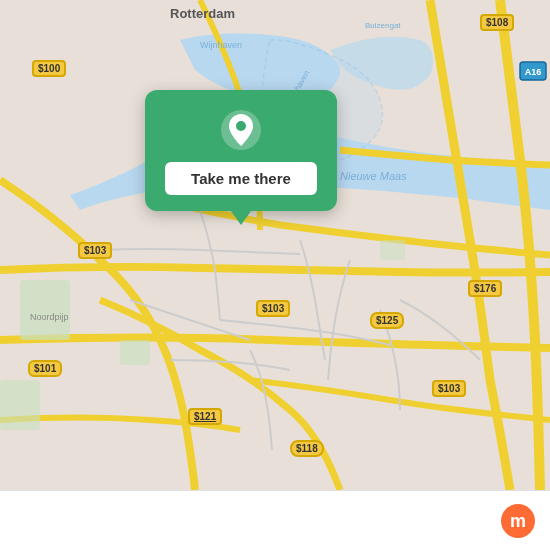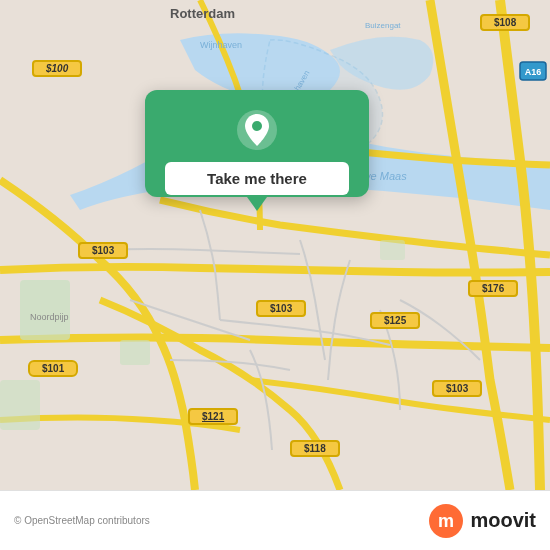--- a/index.html
+++ b/index.html
@@ -24,27 +24,27 @@
       position: absolute;
       top: 0; left: 0;
       width: 100%; height: 100%;
     }
 
     
     .popup-card {
       position: absolute;
       top: 90px;
       left: 145px;
-      width: 224px;
+      width: 192px;
       background: #3aaa6e;
       border-radius: 12px;
       display: flex;
       flex-direction: column;
       align-items: center;
-      padding: 18px 20px 2px 20px;
+      padding: 18px 20px 16px 20px;
       box-shadow: 0 4px 16px rgba(0,0,0,0.25);
       z-index: 10;
     }
 
     .popup-card::after {
       content: '';
       position: absolute;
       bottom: -14px;
       left: 50%;
       transform: translateX(-50%);
@@ -120,21 +120,21 @@
 
     
     .road-badge {
       position: absolute;
       background: #f5c842;
       border: 2px solid #d4a800;
       border-radius: 4px;
       font-size: 10px;
       font-weight: bold;
       color: #333;
-      padding: 1px 12px;
+      padding: 1px 4px;
       z-index: 5;
     }
   </style>
 </head>
 <body>
 
 <div id="map-container">
 
   <svg class="map-bg" viewBox="0 0 550 490" xmlns="http://www.w3.org/2000/svg">
 
@@ -197,47 +197,45 @@
     <text x="365" y="28" font-size="8" fill="#7ab0d8" font-family="Arial">Buizengat</text>
 
     <text x="340" y="180" font-size="11" fill="#7ab0d8" font-family="Arial" font-style="italic">Nieuwe Maas</text>
 
     <text x="170" y="18" font-size="13" fill="#555" font-family="Arial" font-weight="bold">Rotterdam</text>
 
     <rect x="520" y="62" width="26" height="18" rx="3" fill="#3399cc" stroke="#1a6699" stroke-width="1.5"></rect>
     <text x="533" y="75" font-size="9" fill="white" font-family="Arial" font-weight="bold" text-anchor="middle">A16</text>
   </svg>
 
-  <div class="road-badge" style="top:60px; left:32px;font-style:italic;">$100</div>
+  <div class="road-badge" style="top:60px; left:32px;">$100</div>
   <div class="road-badge" style="top:14px; left:480px;">$108</div>
   <div class="road-badge" style="top:242px; left:78px;">$103</div>
   <div class="road-badge" style="top:300px; left:256px;">$103</div>
   <div class="road-badge" style="top:380px; left:432px;">$103</div>
   <div class="road-badge" style="top:360px; left:28px;border-radius:6px;">$101</div>
   <div class="road-badge" style="top:408px; left:188px;text-decoration:underline;">$121</div>
-  <div class="road-badge" style="top:440px; left:290px;">$118</div>
-  <div class="road-badge" style="top:312px; left:370px;">$125</div>
+  <div class="road-badge" style="top:440px; left:290px;border-radius:8px;">$118</div>
+  <div class="road-badge" style="top:312px; left:370px;border-radius:7px;">$125</div>
   <div class="road-badge" style="top:280px; left:468px;">$176</div>
 
   <div class="popup-card">
 
     <svg class="pin-icon" viewBox="0 0 44 44" xmlns="http://www.w3.org/2000/svg">
       <circle cx="22" cy="22" r="20" fill="white" opacity="0.25"></circle>
       <path d="M22 6 C15.4 6 10 11.4 10 18 C10 26.5 22 38 22 38 C22 38 34 26.5 34 18 C34 11.4 28.6 6 22 6Z" fill="white"></path>
       <circle cx="22" cy="18" r="5" fill="#3aaa6e"></circle>
     </svg>
     <button class="take-me-btn">Take me there</button>
   </div>
 </div>
 
 <div id="footer">
   <div class="footer-left">
-    <span class="osm-credit">© OpenStreetMap contributors</span>
   </div>
   <div class="moovit-logo">
     <svg class="moovit-icon" viewBox="0 0 36 36" xmlns="http://www.w3.org/2000/svg">
 
       <circle cx="18" cy="18" r="17" fill="#ff6b35"></circle>
       <text x="18" y="24" font-size="18" fill="white" font-family="Arial" font-weight="bold" text-anchor="middle">m</text>
     </svg>
-    <span class="moovit-text">moovit</span>
   </div>
 </div>
 
 </body></html>

